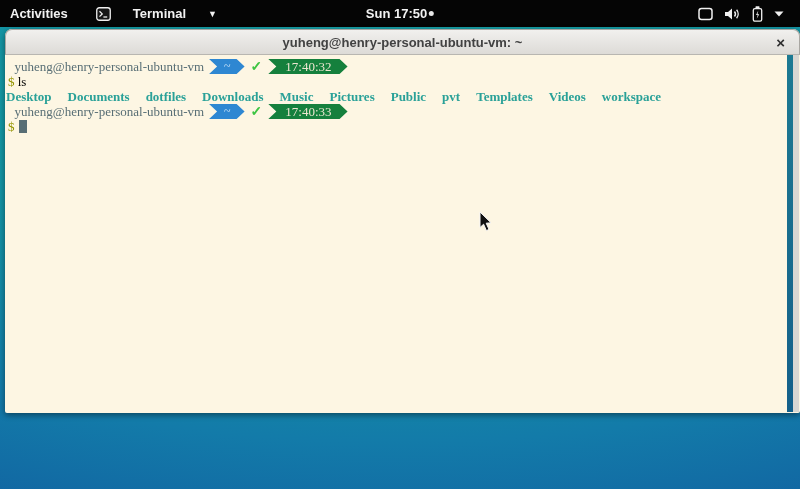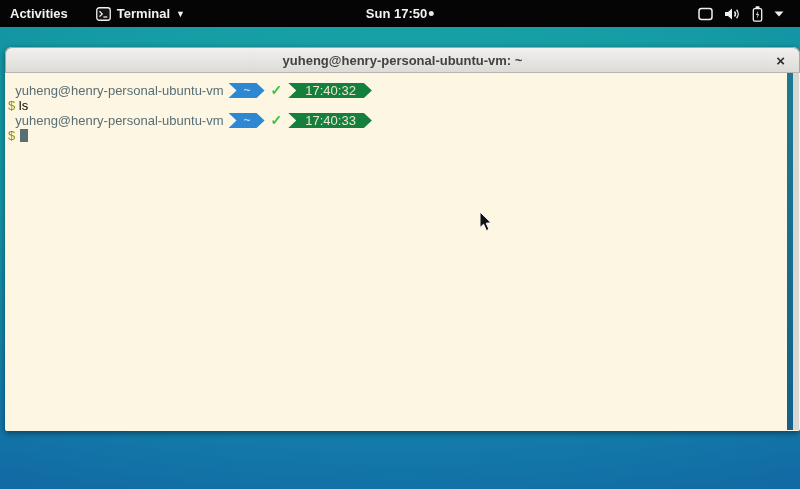--- a/index.html
+++ b/index.html
@@ -4,42 +4,42 @@
 <style>
   html,body{margin:0;padding:0;width:800px;height:489px;overflow:hidden;
     font-family:"Liberation Sans",sans-serif;}
   .screen{position:relative;width:800px;height:489px;
     background:radial-gradient(130% 95% at 50% 22%, #1aa4a9 0%, #149aa3 35%, #137ba9 72%, #115fa0 100%);}
 
   
   .topbar{position:absolute;left:0;top:0;width:800px;height:27px;background:#050505;
     color:#f2f2f2;font-size:13px;display:flex;align-items:center;}
   .tb-activities{margin-left:10px;font-weight:700;cursor:pointer;}
-  .tb-app{display:flex;align-items:center;gap:6px;margin-left:28px;font-weight:700;cursor:pointer;}
+  .tb-app{display:flex;align-items:center;gap:22px;margin-left:28px;font-weight:700;cursor:pointer;}
   .tb-caret{font-size:9px;line-height:1;position:relative;top:1px;}
   .tb-clock{position:absolute;left:50%;transform:translateX(-50%);display:flex;align-items:center;gap:2px;font-weight:700;cursor:pointer;}
   .notif-dot{width:5px;height:5px;border-radius:50%;background:#e8e8e8;}
   .tb-right{position:absolute;right:16px;top:0;height:27px;display:flex;align-items:center;gap:11px;cursor:pointer;}
 
   
-  .window{position:absolute;left:5px;top:47px;width:795px;height:384px;
+  .window{position:absolute;left:5px;top:29px;width:795px;height:384px;
     border-radius:7px 7px 2px 2px;
     box-shadow:0 2px 6px rgba(0,0,0,.45);background:#fdf6e3;}
   .titlebar{position:absolute;left:0;top:0;right:0;height:26px;
     background:linear-gradient(#f1f0ee,#dddbd7);
     border:1px solid #a9a7a2;border-bottom:1px solid #b8b6b1;
     border-radius:7px 7px 0 0;box-sizing:border-box;
     display:flex;align-items:center;justify-content:center;}
   .titlebar .title{font-size:13px;font-weight:700;color:#424242;}
   .close-btn{position:absolute;right:14px;top:3px;font-size:15px;font-weight:700;color:#2f2f2f;
     cursor:pointer;line-height:20px;}
   .term{position:absolute;left:1px;top:26px;right:13px;bottom:1px;
     background:#fdf6e3;overflow:hidden;
-    font-family:Liberation Sans, sans-serif;font-size:13px;color:#586e75;
-    padding-top:10px;cursor:text;}
+    font-family:Liberation Serif, serif;font-size:13px;color:#586e75;
+    padding-top:4px;cursor:text;}
   .scrollbar{position:absolute;top:26px;bottom:1px;right:7px;width:6px;
     background:linear-gradient(180deg,#1d7a92,#14608a);}
   .gutter{position:absolute;top:26px;bottom:1px;right:1px;width:6px;background:#d9d7d2;}
 
   
   .tline{height:15px;line-height:15px;white-space:pre;display:flex;align-items:center;}
   .prompt-line{padding-left:2px;}
   .user-host{padding-left:1ch;}
   .ribbon{position:relative;display:inline-flex;align-items:center;height:15px;margin-left:5px;}
   .ribbon .seg{display:inline-flex;align-items:center;height:15px;
@@ -100,20 +100,21 @@
   </div>
 
   <div class="window">
     <div class="titlebar">
       <span class="title">yuheng@henry-personal-ubuntu-vm: ~</span>
       <span class="close-btn">×</span>
     </div>
     <div class="term" id="term">
         <div class="tline prompt-line"><span class="user-host">yuheng@henry-personal-ubuntu-vm</span><span class="ribbon"><span class="chev chev-blue"></span><span class="seg seg-blue">~</span></span><span class="check">✓</span><span class="ribbon"><span class="chev chev-dark"></span><span class="seg seg-dark">17:40:32</span></span></div>
         <div class="tline"><span class="dollar">$ </span><span class="cmdtxt">ls</span></div>
+        <div class="tline"><span class="dir">Desktop</span><span class="dir">Documents</span><span class="dir">dotfiles</span><span class="dir">Downloads</span><span class="dir">Music</span><span class="dir">Pictures</span><span class="dir">Public</span><span class="dir">pvt</span><span class="dir">Templates</span><span class="dir">Videos</span><span class="dir">workspace</span></div>
         <div class="tline prompt-line"><span class="user-host">yuheng@henry-personal-ubuntu-vm</span><span class="ribbon"><span class="chev chev-blue"></span><span class="seg seg-blue">~</span></span><span class="check">✓</span><span class="ribbon"><span class="chev chev-dark"></span><span class="seg seg-dark">17:40:33</span></span></div>
         <div class="tline"><span class="dollar">$ </span><span class="cursor-block"></span></div>
       </div>
     <div class="scrollbar"></div>
     <div class="gutter"></div>
   </div>
 
   <svg class="mouse" width="14" height="21" viewBox="0 0 14 21">
     <path d="M1 1 L1 16.5 L4.6 13.2 L7.4 19.6 L10 18.4 L7.2 12.2 L12 11.8 Z" fill="#111" stroke="#f5f5f5" stroke-width="1"></path>
   </svg>

